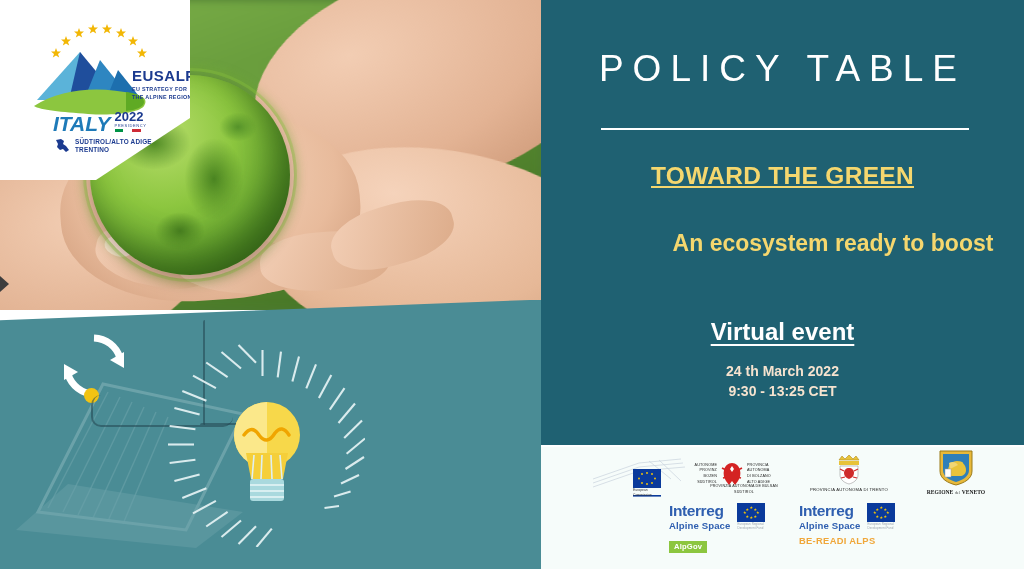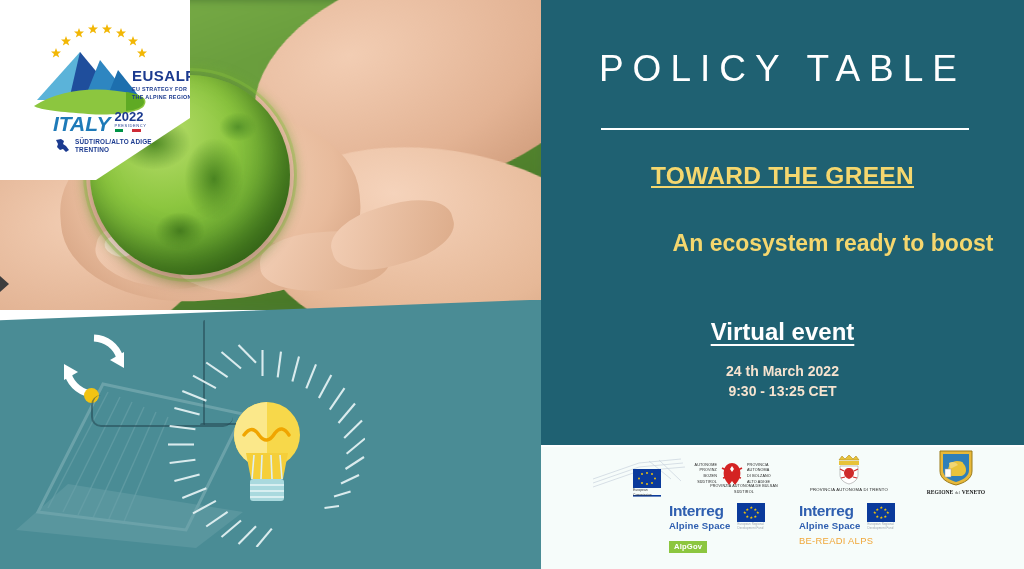--- a/index.html
+++ b/index.html
@@ -95,21 +95,21 @@
   .footer{position:absolute;left:541px;top:447px;width:483px;height:122px;background:#f6fcfa;}
   .frow{position:absolute;display:flex;align-items:center;}
   .tiny{font-size:3.7px;color:#1b1b1b;line-height:1.5;letter-spacing:.15px;}
   .tiny2{font-size:3.4px;color:#3b3b3b;line-height:1.5;}
   .euflag{width:26px;height:17px;background:#0a3a9b;position:relative;border:0.5px solid #0a3a9b;}
   .star{position:absolute;color:#ffcc00;font-size:4px;line-height:1;}
   .interreg{font-size:15.5px;font-weight:bold;color:#2f5fb0;letter-spacing:-.4px;line-height:1;}
   .alpine{font-size:9.6px;font-weight:bold;color:#2f5fb0;letter-spacing:.1px;line-height:1.1;}
   .alpgov{display:inline-block;background:#8cc63f;color:#fff;font-size:7.6px;font-weight:bold;
     padding:1px 5px 1.5px 5px;letter-spacing:.2px;}
-  .beready{font-size:9.4px;font-weight:normal;color:#f0a73a;letter-spacing:.3px;}
+  .beready{font-size:9.4px;font-weight:bold;color:#f0a73a;letter-spacing:.3px;}
   .cofund{font-size:2.9px;color:#9aa2ad;letter-spacing:.1px;}
   .arrow-left{position:absolute;left:0;top:276px;width:0;height:0;
     border-top:8px solid transparent;border-bottom:8px solid transparent;border-left:9px solid #3d3d3d;}
 </style>
 </head>
 <body>
 
 <div class="poster">
 
   <div class="photo">

